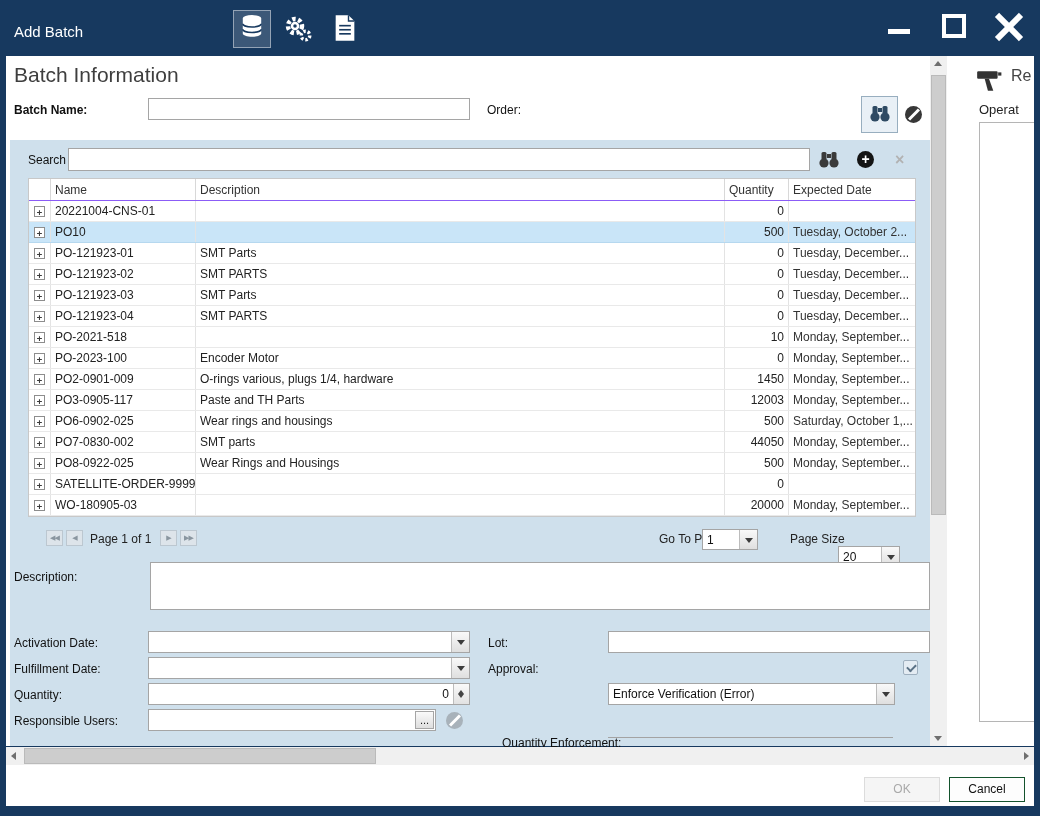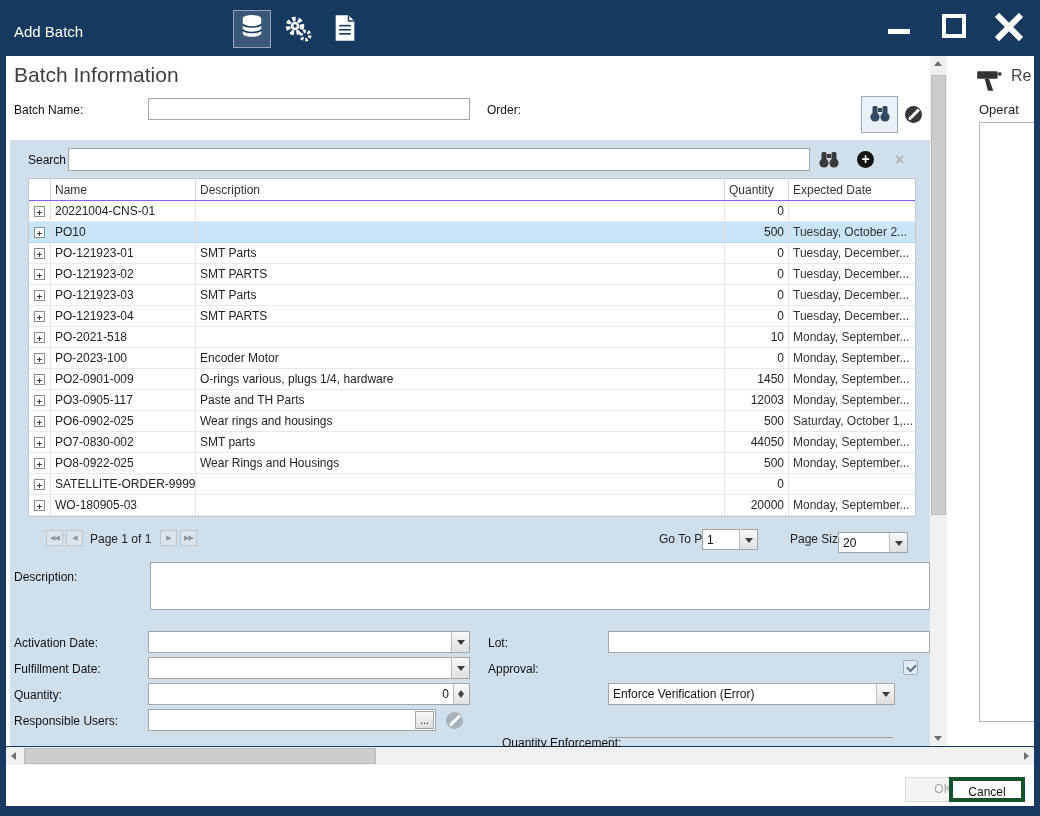--- a/index.html
+++ b/index.html
@@ -18,21 +18,21 @@
   .min-bar { position:absolute; left:10px; bottom:10px; width:22px; height:5px; background:#fff; }
   .max-box { position:absolute; left:8px; top:8px; width:24px; height:24px; border:4px solid #fff; }
   .close-x { position:absolute; left:5px; top:5px; width:36px; height:36px; }
   .close-x i { position:absolute; left:1px; top:15px; width:34px; height:6px; background:#fff; }
   .close-x i.b1 { transform:rotate(45deg); } .close-x i.b2 { transform:rotate(-45deg); }
 
   
   .main { position:absolute; left:6px; top:56px; width:924px; height:690px; background:#fff; }
   .h1 { position:absolute; left:8px; top:7px; font-size:21px; color:#3e3e3e; }
   .lbl { position:absolute; font-size:12px; color:#111; white-space:nowrap; }
-  .lbl.b { font-weight:normal; }
+  .lbl.b { font-weight:bold; }
   input.tb, .tbv { border:1px solid #a5a5a5; background:#fff; font:12px "Liberation Sans",sans-serif; padding:2px 4px; }
   input.tb { position:absolute; }
   .bluepanel { position:absolute; left:4px; top:84px; width:920px; height:606px; background:#cfe0ec; }
 
   
   .fld { position:absolute; height:22px; border:1px solid #a5a5a5; background:#fff; }
   .fld .val { position:absolute; left:4px; top:3px; font-size:12px; color:#111; white-space:nowrap; overflow:hidden; right:20px; }
   .ddbtn { position:absolute; right:0; top:0; bottom:0; width:18px; border-left:1px solid #bcbcbc;
            background:linear-gradient(#f9f9f9,#dfdfdf); }
   .ddbtn::after { content:""; position:absolute; left:50%; top:50%; margin:-2px 0 0 -4px;
@@ -94,22 +94,22 @@
 
   
   .rpanel { position:absolute; left:947px; top:56px; width:87px; height:690px; background:#fff; overflow:hidden; }
   .rp-title { position:absolute; left:64px; top:11px; font-size:16px; color:#454545; }
   .rp-sub { position:absolute; left:32px; top:46px; font-size:13px; color:#222; }
   .rp-box { position:absolute; left:32px; top:66px; width:70px; height:600px; border:1px solid #b5b5b5; background:#fff; }
 
   
   .footer { position:absolute; left:6px; top:765px; width:1028px; height:41px; background:#fff; }
   .btn { position:absolute; top:12px; width:76px; height:25px; font-size:12px; text-align:center; line-height:23px; }
-  .btn.ok { left:858px; background:#f5f5f5; border:1px solid #dcdcdc; color:#a9a9a9;margin-left:41px; }
-  .btn.cancel { left:943px; background:#fdfdfd; border:4px solid #14532d; color:#111; }
+  .btn.ok { left:858px; background:#f5f5f5; border:1px solid #dcdcdc; color:#a9a9a9; }
+  .btn.cancel { left:943px; background:#fdfdfd; border:1px solid #14532d; color:#111; }
 
   .divline { position:absolute; height:1px; background:#a3a3a3; }
 </style>
 </head>
 <body>
 
 <div class="stage">
 
   <div class="titlebar">
     <div class="win-title">Add Batch</div>
@@ -355,21 +355,21 @@
         <div class="pglbl" style="left:62px;">Page 1 of 1</div>
         <div class="pgbtn" style="left:132px;">▶</div>
         <div class="pgbtn" style="left:152px;">▶▶</div>
 
         <div class="pglbl" style="left:631px;">Go To Page</div>
         <div class="fld" style="left:674px; top:1px; width:56px; height:21px;">
           <span class="val">1</span>
           <span class="ddbtn"></span>
         </div>
         <div class="pglbl" style="left:762px;">Page Size</div>
-        <div class="fld" style="left:810px; top:4px; width:70px; height:21px;">
+        <div class="fld" style="left:810px; top:18px; width:62px; height:21px;">
           <span class="val">20</span>
           <span class="ddbtn"></span>
         </div>
       </div>
 
       <div class="lbl" style="left:4px; top:430px;">Description:</div>
       <textarea class="tbv abs" style="left: 140px; top: 422px; width: 780px; height: 48px; resize: none;"></textarea>
 
       <div class="lbl" style="left:4px; top:496px;">Activation Date:</div>
       <div class="fld" style="left:138px; top:491px; width:322px;">

